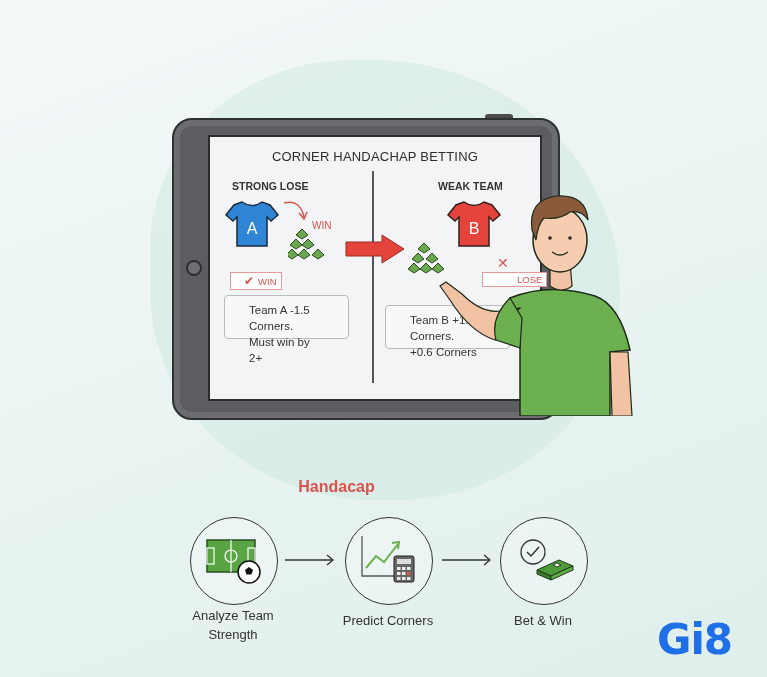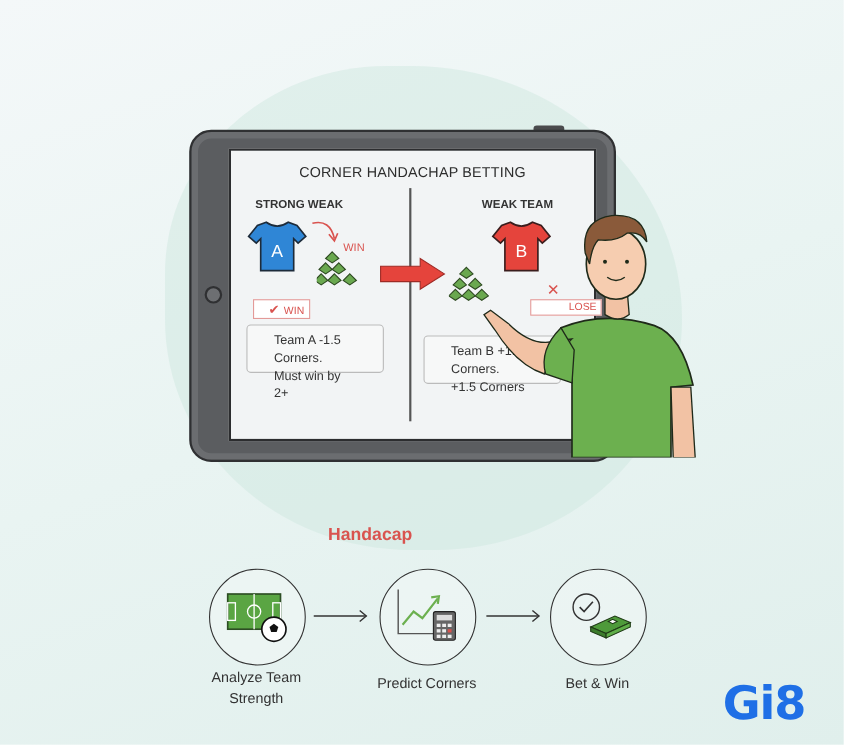--- a/index.html
+++ b/index.html
@@ -36,21 +36,21 @@
 <div class="blob"></div>
 
 <div class="tablet-btn"></div>
 <div class="tablet"></div>
 <div class="home-btn"></div>
 
 <div class="screen">
   <div class="title">CORNER HANDACHAP BETTING</div>
   <div class="divider"></div>
 
-  <div class="team-label" style="left:22px;top:43px;">STRONG WEAK</div>
+  <div class="team-label" style="left:22px;top:43px;">STRONG LOSE</div>
   <svg class="shirt" style="left:14px;top:62px;" viewBox="0 0 56 50">
     <path d="M18 3 L10 6 L2 16 L9 22 L13 18 L13 47 L43 47 L43 18 L47 22 L54 16 L46 6 L38 3 Q28 10 18 3 Z" fill="#2f86d6" stroke="#1d2b3a" stroke-width="1.5"></path>
     <text x="28" y="35" text-anchor="middle" font-size="16" fill="#fff" font-family="Liberation Sans, sans-serif">A</text>
   </svg>
   <svg style="position:absolute;left:72px;top:62px;" width="30" height="26" viewBox="0 0 30 26">
     <path d="M2 4 Q18 0 22 18" fill="none" stroke="#d9534f" stroke-width="1.5"></path>
     <path d="M17 14 L22 20 L25 13" fill="none" stroke="#d9534f" stroke-width="1.5"></path>
   </svg>
   <div class="win-red" style="left:102px;top:83px;">WIN</div>
   <svg style="position:absolute;left:78px;top:90px;" width="46" height="34" viewBox="0 0 46 34">
@@ -87,21 +87,21 @@
         <path d="M24 12 l6 6 l-6 4 l-6 -4z"></path>
       <path d="M6 22 l6 6 l-6 4 l-6 -4z"></path>
         <path d="M18 22 l6 6 l-6 4 l-6 -4z"></path>
         <path d="M30 22 l6 6 l-6 4 l-6 -4z"></path>
     </g>
   </svg>
   <div style="position:absolute;left:287px;top:118px;color:#d9534f;font-size:14px;">✕</div>
   <div class="badge" style="left:272px;top:135px;padding-left:34px;">LOSE</div>
   <div class="note" style="left:175px;top:168px;">
     <div>Team B +1.5 Corners.</div>
-    <div>+1.5 Corners</div>
+    <div>+0.6 Corners</div>
   </div>
 </div>
 
 <svg class="person" viewBox="0 0 230 226">
 
   <path d="M100 108 Q140 92 185 106 Q210 115 220 160 L200 162 L200 226 L110 226 L110 150 Z" fill="#6cb04f" stroke="#1f2a1a" stroke-width="1.5"></path>
 
   <path d="M200 162 L218 162 L222 226 L202 226 Z" fill="#f2c2a4" stroke="#1f2a1a" stroke-width="1.2"></path>
 
   <path d="M110 118 Q88 140 85 150 Q60 142 40 110 L30 96 L36 92 L52 104 Q74 126 95 120 Z" fill="#f2c2a4" stroke="#1f2a1a" stroke-width="1.2"></path>

